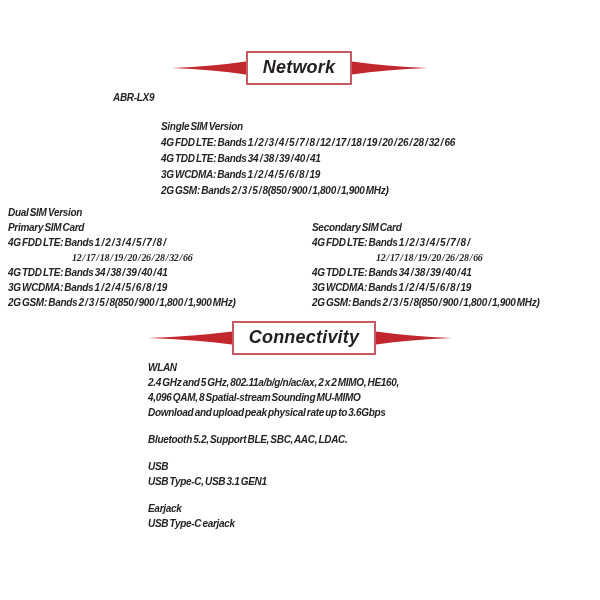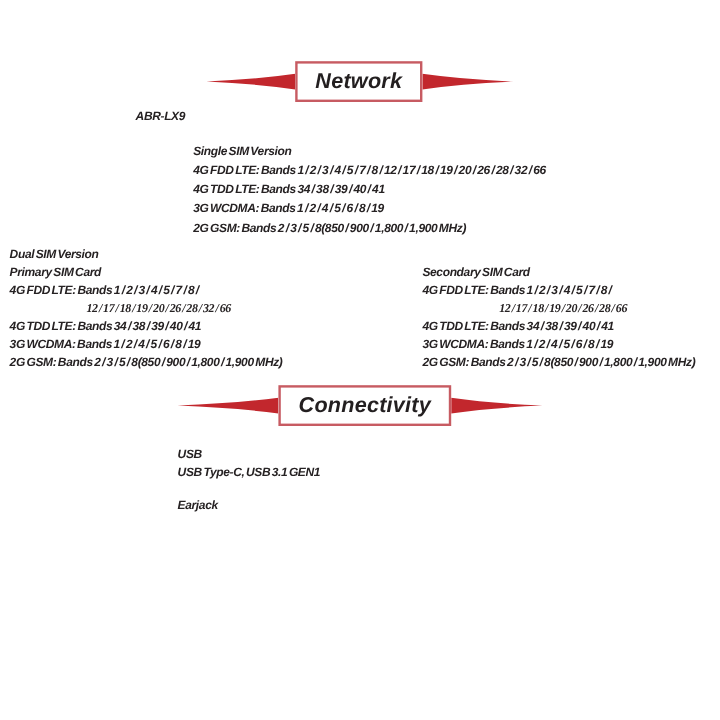--- a/index.html
+++ b/index.html
@@ -55,21 +55,21 @@
   <div class="blk lh15" style="top:205px;left:8px;">
     <div class="ln">Dual SIM Version</div>
     <div class="ln">Primary SIM Card</div>
     <div class="ln">4G FDD LTE: Bands 1 / 2 / 3 / 4 / 5 / 7 / 8 /</div>
     <div class="ln indent">12 / 17 / 18 / 19 / 20 / 26 / 28 / 32 / 66</div>
     <div class="ln">4G TDD LTE: Bands 34 / 38 / 39 / 40 / 41</div>
     <div class="ln">3G WCDMA: Bands 1 / 2 / 4 / 5 / 6 / 8 / 19</div>
     <div class="ln">2G GSM: Bands 2 / 3 / 5 / 8(850 / 900 / 1,800 / 1,900 MHz)</div>
   </div>
 
-  <div class="blk lh15" style="top:220px;left:312px;margin-left:40px;">
+  <div class="blk lh15" style="top:220px;left:312px;">
     <div class="ln">Secondary SIM Card</div>
     <div class="ln">4G FDD LTE: Bands 1 / 2 / 3 / 4 / 5 / 7 / 8 /</div>
     <div class="ln indent">12 / 17 / 18 / 19 / 20 / 26 / 28 / 66</div>
     <div class="ln">4G TDD LTE: Bands 34 / 38 / 39 / 40 / 41</div>
     <div class="ln">3G WCDMA: Bands 1 / 2 / 4 / 5 / 6 / 8 / 19</div>
     <div class="ln">2G GSM: Bands 2 / 3 / 5 / 8(850 / 900 / 1,800 / 1,900 MHz)</div>
   </div>
 
   <div class="banner" style="top:321px;">
     <svg class="arr" width="84" height="14" viewBox="0 0 80 14" preserveAspectRatio="none">
@@ -78,23 +78,31 @@
     <div class="bbox">
       <span>Connectivity</span>
     </div>
     <svg class="arr" width="76" height="14" viewBox="0 0 80 14" preserveAspectRatio="none">
       <path d="M80,7 Q35,5.2 0,0.5 L0,13.5 Q35,8.8 80,7 Z"></path>
     </svg>
   </div>
 
   <div class="blk lh15" style="top:360px;left:148px;">
     <div class="group">
+      <div class="ln">WLAN</div>
+      <div class="ln">2.4 GHz and 5 GHz, 802.11a/b/g/n/ac/ax, 2 x 2 MIMO, HE160,</div>
+      <div class="ln">4,096 QAM, 8 Spatial-stream Sounding MU-MIMO</div>
+      <div class="ln">Download and upload peak physical rate up to 3.6Gbps</div>
+    </div>
+    <div class="group">
+      <div class="ln">Bluetooth 5.2, Support BLE, SBC, AAC, LDAC.</div>
     </div>
     <div class="group">
       <div class="ln">USB</div>
       <div class="ln">USB Type-C, USB 3.1 GEN1</div>
     </div>
     <div class="group">
       <div class="ln">Earjack</div>
+      <div class="ln">USB Type-C earjack</div>
     </div>
   </div>
 
 </div>
 
 </body></html>

